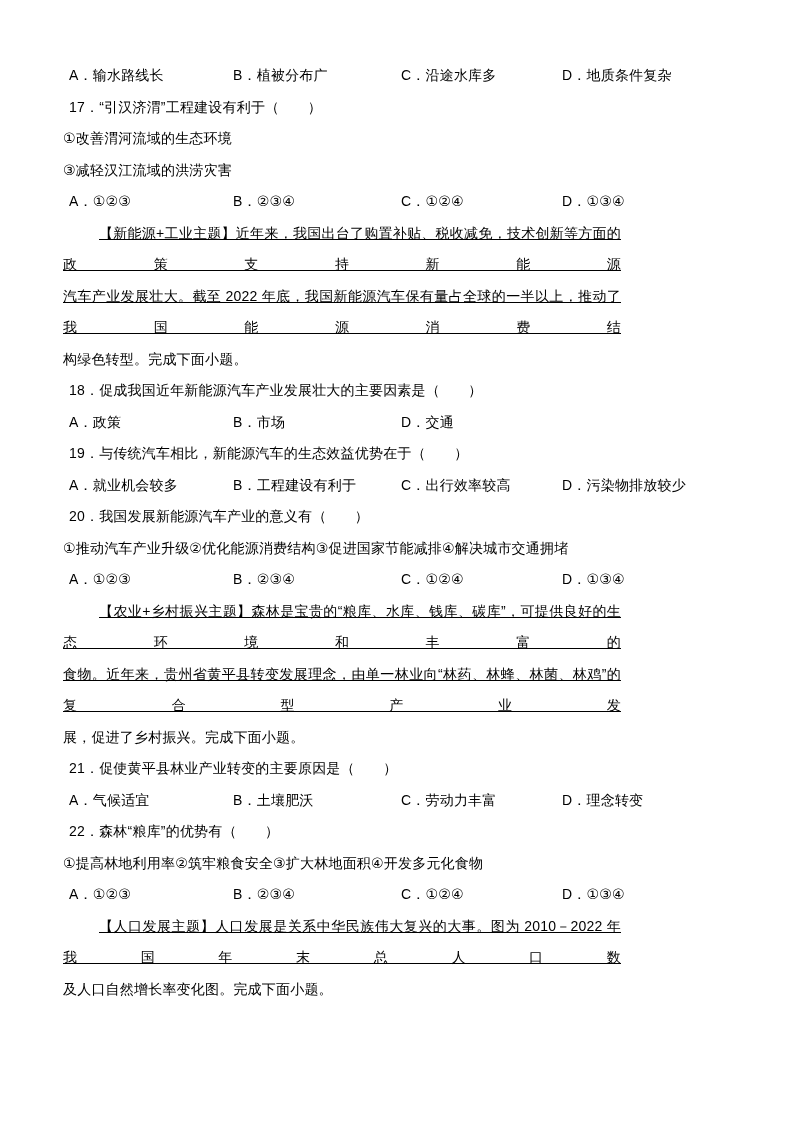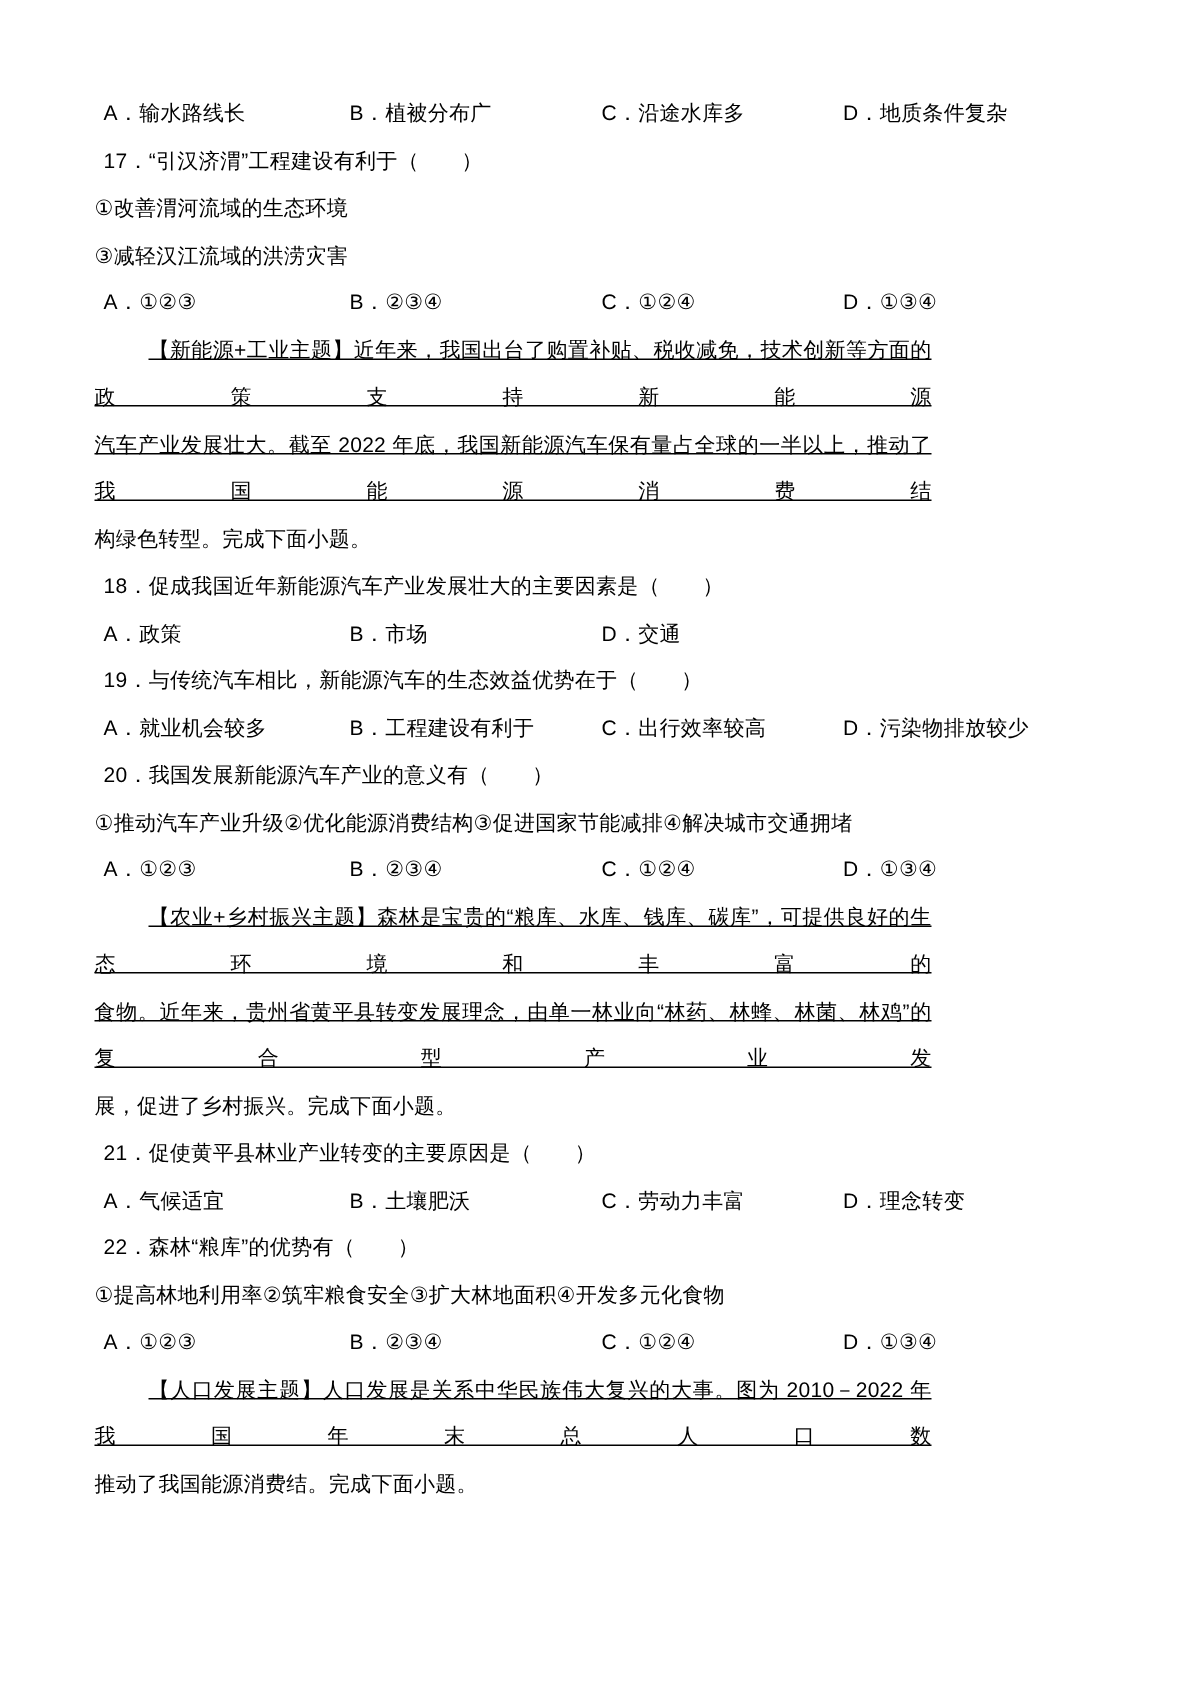--- a/index.html
+++ b/index.html
@@ -92,15 +92,15 @@
       </div>
       <div class="line question">22．森林“粮库”的优势有（　　）</div>
       <div class="line sub">①提高林地利用率②筑牢粮食安全③扩大林地面积④开发多元化食物</div>
       <div class="line options-row">
         <div class="opt"><span class="opt-label">A．</span><span>①②③</span></div>
         <div class="opt"><span class="opt-label">B．</span><span>②③④</span></div>
         <div class="opt"><span class="opt-label">C．</span><span>①②④</span></div>
         <div class="opt"><span class="opt-label">D．</span><span>①③④</span></div>
       </div>
       <div class="line para first just">【人口发展主题】人口发展是关系中华民族伟大复兴的大事。图为 2010－2022 年我国年末总人口数</div>
-      <div class="line para">推动了我国能源消费结。完成下面小题。</div>
+      <div class="line para">及人口自然增长率变化图。完成下面小题。</div>
     </div>
 </div>
 
 </body></html>

